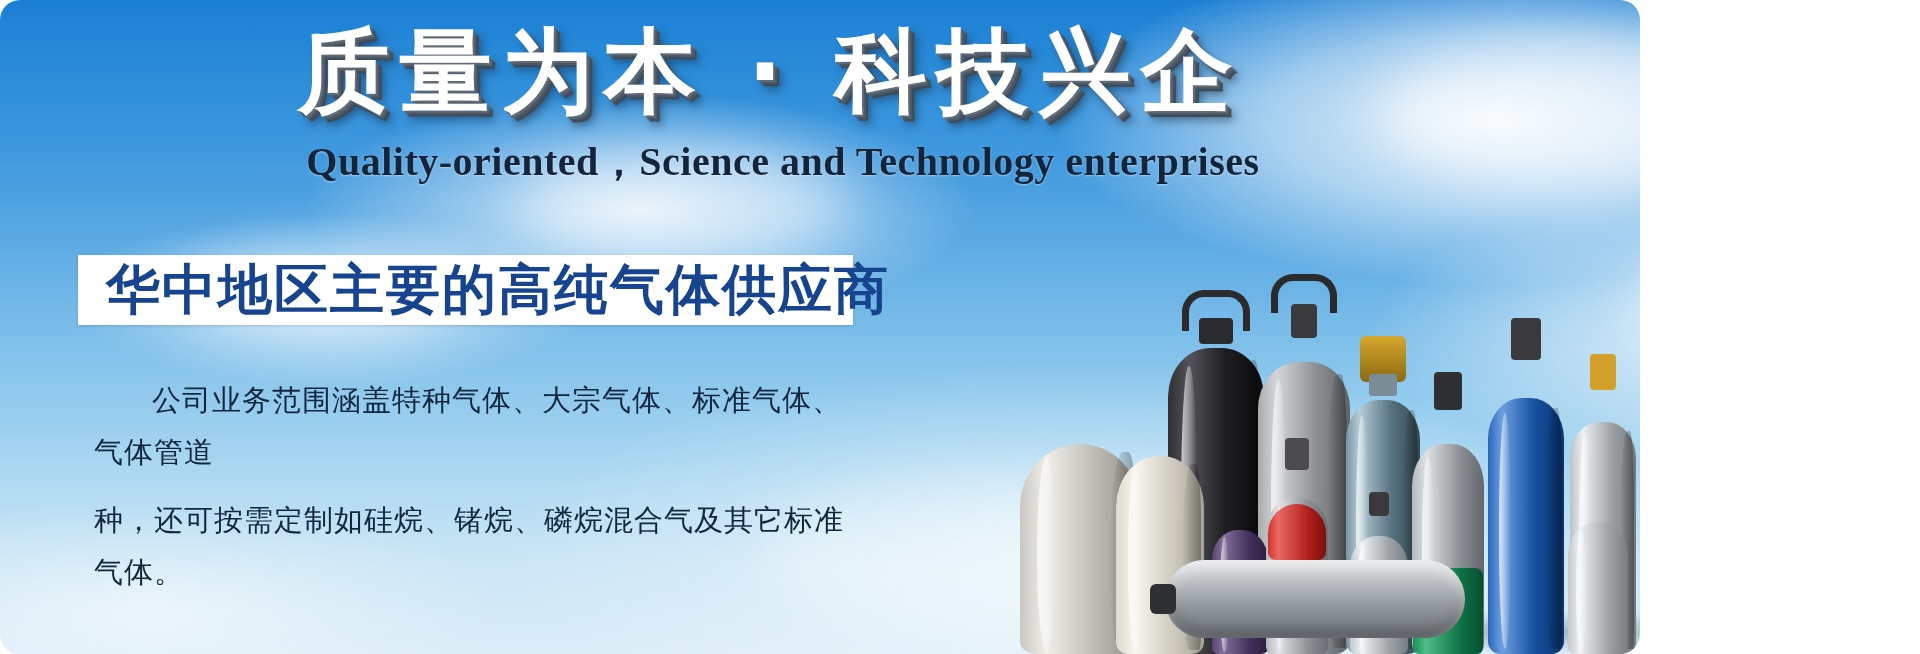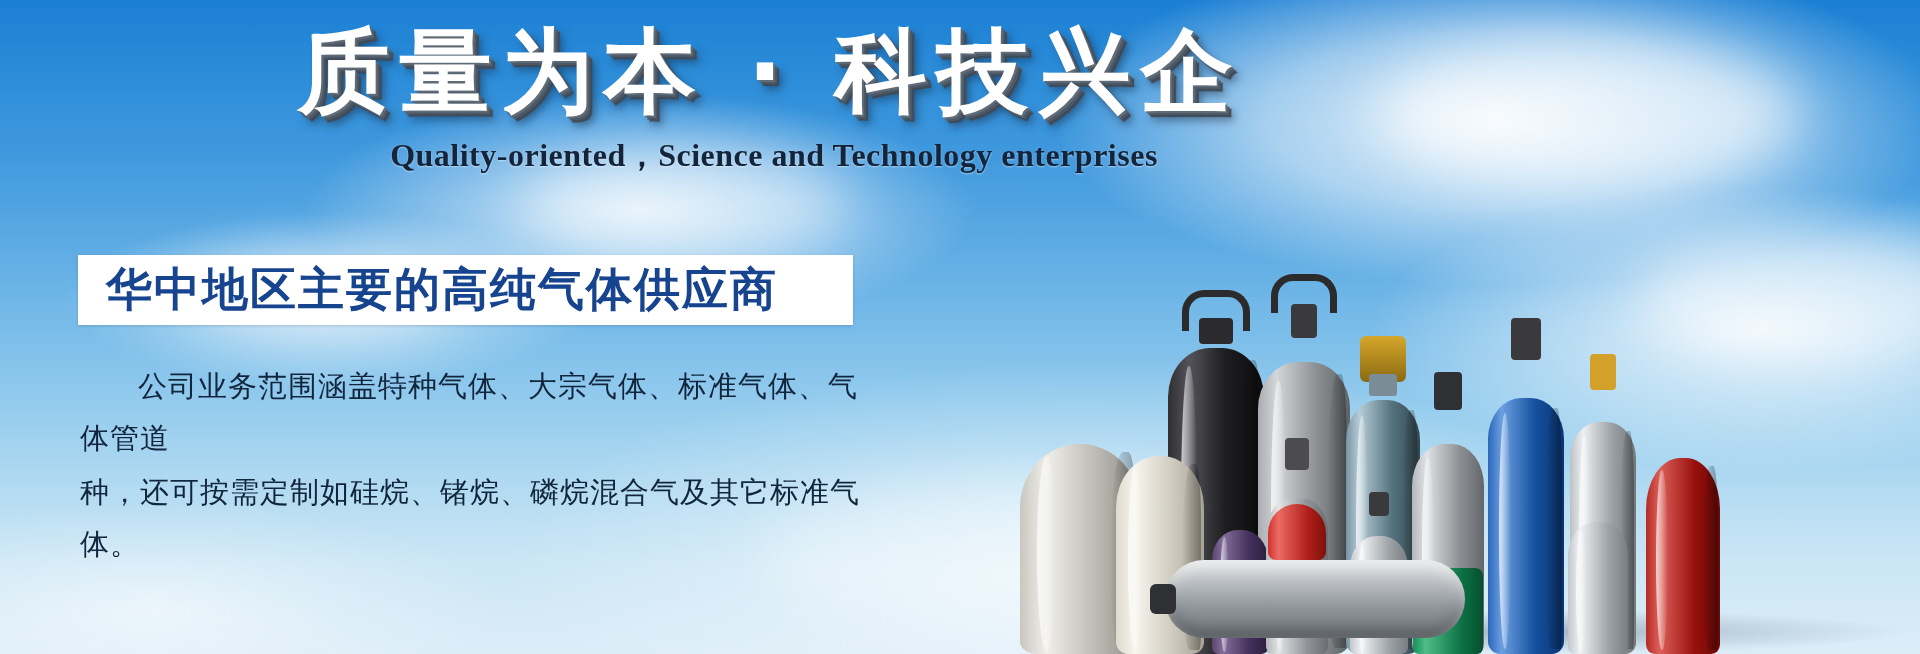--- a/index.html
+++ b/index.html
@@ -1,31 +1,32 @@
 <!DOCTYPE html>
 <html><head>
 <meta charset="utf-8">
 <style>
   html,body{margin:0;padding:0;}
   body{
     width:1920px;height:654px;overflow:hidden;
     font-family:"Liberation Sans", sans-serif;
   }
   #banner{
-    position:relative;width:1920px;height:654px;overflow:hidden;
+    position:relative;width:1640px;height:654px;overflow:hidden;
     background:
       radial-gradient(ellipse 620px 230px at 1500px 120px, rgba(255,255,255,.92) 0%, rgba(255,255,255,.55) 38%, rgba(255,255,255,0) 72%),
       radial-gradient(ellipse 520px 190px at 1760px 330px, rgba(255,255,255,.85) 0%, rgba(255,255,255,.40) 42%, rgba(255,255,255,0) 75%),
       radial-gradient(ellipse 430px 150px at 640px 210px, rgba(255,255,255,.80) 0%, rgba(255,255,255,.34) 45%, rgba(255,255,255,0) 78%),
       radial-gradient(ellipse 330px 110px at 330px 300px, rgba(255,255,255,.70) 0%, rgba(255,255,255,.26) 48%, rgba(255,255,255,0) 80%),
       radial-gradient(ellipse 700px 240px at 1080px 560px, rgba(255,255,255,.62) 0%, rgba(255,255,255,.22) 48%, rgba(255,255,255,0) 82%),
       radial-gradient(ellipse 420px 130px at 150px 610px, rgba(255,255,255,.55) 0%, rgba(255,255,255,.18) 50%, rgba(255,255,255,0) 84%),
       linear-gradient(180deg,
         #1b7fd4 0%, #2a8bd8 10%, #3d97dd 22%, #5aa9e3 36%,
         #79bce9 50%, #97cdee 63%, #b3dbf2 75%, #cbe6f5 86%, #dcedf8 100%);
+    border-radius: 20px;
   }
   
   .cloud{position:absolute;border-radius:50%;background:#fff;filter:blur(26px);pointer-events:none;}
 
   
   #headline-wrap{position:absolute;left:0;top:16px;width:1540px;text-align:center;}
   #headline{
     display:inline-block;
     font-family:"DejaVu Sans","Liberation Sans",sans-serif;
     font-weight:bold;
@@ -34,57 +35,57 @@
     letter-spacing:10px;
     color:#ffffff;
     text-shadow:
        2px 2px 0 #5f6b77,
        4px 4px 0 #4d5866,
        6px 6px 1px #3f4a57,
        8px 9px 10px rgba(20,35,55,.55);
     white-space:nowrap;
   }
   #subtitle{
-    position:absolute;left:4px;top:134px;width:1540px;text-align:center;
+    position:absolute;left:13px;top:134px;width:1540px;text-align:center;
     font-family:"Liberation Serif","DejaVu Serif",serif;
     font-weight:bold;
-    font-size:32px;
+    font-size:40px;
     letter-spacing:.5px;
     color:#14243a;
     text-shadow:0 1px 2px rgba(255,255,255,.45);
     white-space:nowrap;
   }
 
   
   #highlight-box{
     position:absolute;left:78px;top:255px;width:775px;height:70px;
     background:#ffffff;
     box-shadow:0 1px 3px rgba(10,40,70,.18);
     display:flex;align-items:center;
   }
   #highlight-text{
     font-family:"DejaVu Sans","Liberation Sans",sans-serif;
     font-weight:bold;
-    font-size:46px;
+    font-size:54px;
     letter-spacing:2px;
     color:#17448e;
     padding-left:28px;
     white-space:nowrap;
   }
 
   
   #body-copy{
     position:absolute;left:78px;top:358px;width:800px;
     font-family:"DejaVu Serif","Liberation Serif",serif;
     font-size:29px;
     line-height:52px;
     color:#11263d;
     letter-spacing:1px;
   }
-  #body-copy p{margin:2px;}
+  #body-copy p{margin:16px;}
   #body-copy .indent{text-indent:58px;}
 
   
   #cylinders{position:absolute;left:1150px;top:150px;width:770px;height:504px;}
   .cyl{position:absolute;bottom:0;}
   .body{position:absolute;left:0;bottom:0;width:100%;border-radius:44% 44% 16% 16% / 16% 16% 5% 5%;}
   .neck{position:absolute;left:50%;transform:translateX(-50%);border-radius:3px;}
   .valve{position:absolute;left:50%;transform:translateX(-50%);border-radius:4px;}
   .handle{position:absolute;left:50%;transform:translateX(-50%);border:7px solid #2b2b2d;border-bottom:none;border-radius:22px 22px 0 0;}
   .shine{position:absolute;top:6%;bottom:2%;width:16%;left:14%;border-radius:50%;

